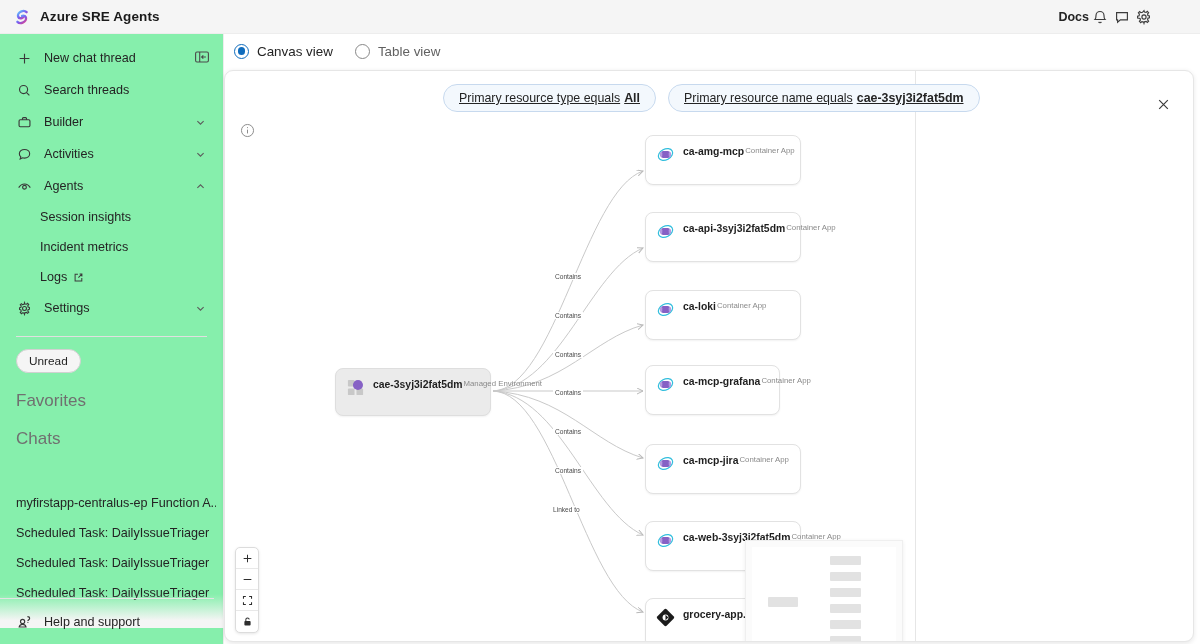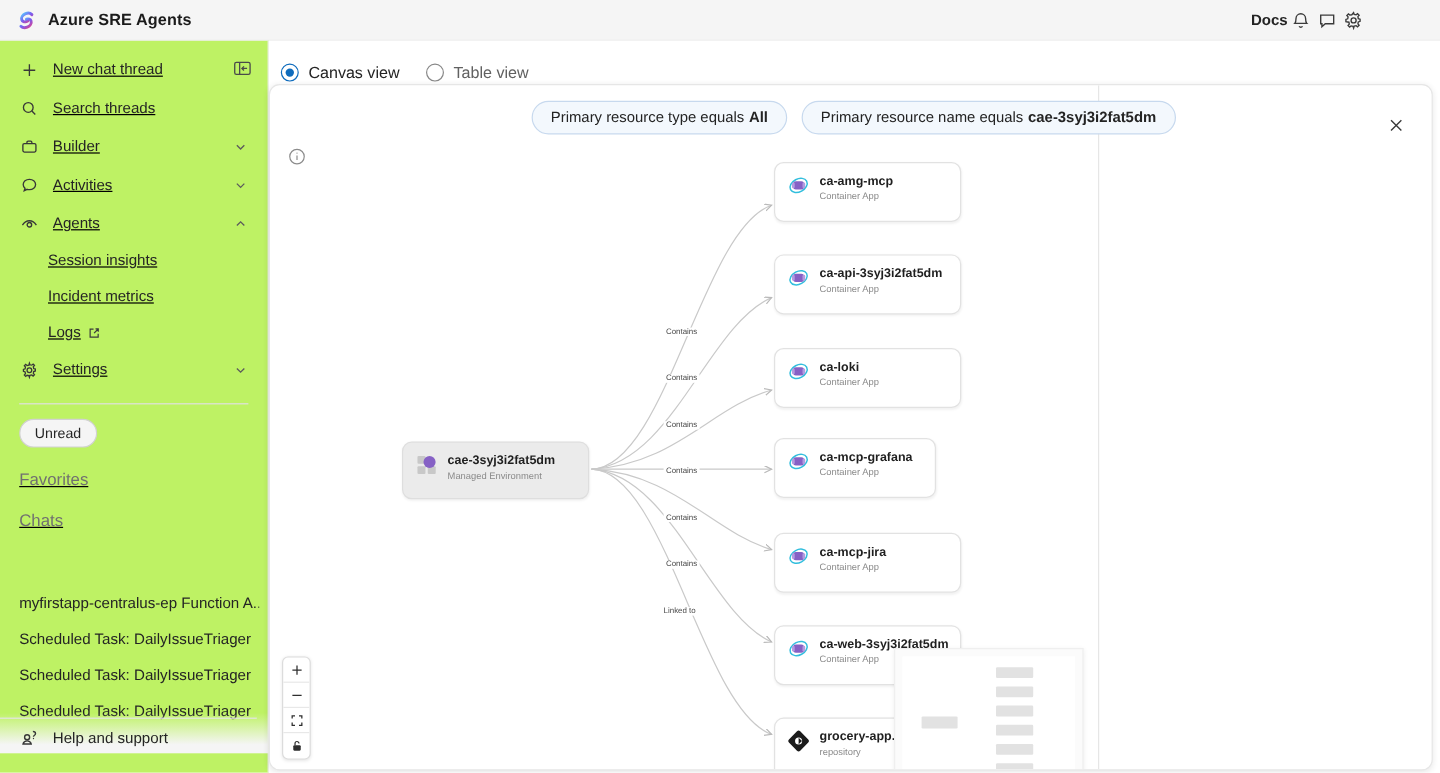--- a/index.html
+++ b/index.html
@@ -14,33 +14,33 @@
   .topbar {
     position: absolute; top: 0; left: 0; width: 1200px; height: 34px;
     background: #f5f5f5; display: flex; align-items: center;
     border-bottom: 1px solid #ededed;
   }
   .brand { display: flex; align-items: center; gap: 9px; padding-left: 13px; }
   .brand-logo { width: 18px; height: 18px; position: relative; }
   .brand-title { font-size: 13.5px; font-weight: 700; color: #1b1b1b; letter-spacing: .1px; }
   .topbar-right {
     margin-left: auto; display: flex; align-items: center; gap: 0;
-    padding-right: 61px;
+    padding-right: 45px;
     text-align: right;
   }
   .docs-link { font-size: 12.5px; font-weight: 600; color: #242424; cursor: pointer; }
   .icon-btn {
     width: 22px; height: 22px; display: flex; align-items: center;
     justify-content: center; cursor: pointer; color: #3b3b3b;
   }
 
   
   .sidebar {
     position: absolute; top: 34px; left: 0; width: 224px; height: 610px;
-    background: #bef264; border-right: 1px solid #ededed; text-decoration: underline;
+    background: #86efac; border-right: 1px solid #ededed;
   }
   .side-row {
     display: flex; align-items: center; height: 32px; margin: 0 8px;
     padding: 0 8px; border-radius: 5px; cursor: pointer; gap: 11px;
     color: #242424; font-size: 12.6px;
   }
   .side-ico { width: 17px; height: 17px; display:flex; align-items:center; justify-content:center; color:#383838; flex:none;}
   .side-label { flex: 1; white-space: nowrap; overflow: hidden; text-overflow: ellipsis; }
   .chev { width: 14px; height: 14px; color: #5c5c5c; display:flex; align-items:center; justify-content:center; flex:none;}
   .collapse-btn {
@@ -57,40 +57,40 @@
   .sub-row.active::before {
     content:""; position:absolute; left:-5px; top:7px; width:3px; height:16px;
     background:#0f6cbd; border-radius:2px;
   }
   .divider { height:1px; background:#e0e0e0; margin: 12px 16px 0 16px; }
   .unread-pill {
     display:inline-flex; align-items:center; height:24px; padding: 0 12px;
     border:1px solid #d1d1d1; border-radius:13px; font-size:11.8px; color:#242424;
     background:#f5f5f5; cursor:pointer; margin: 12px 0 0 16px;
   }
-  .group-label { font-size:14px; color:#707070; margin: 18px 0 0 16px; }
+  .group-label { font-size:17px; color:#707070; margin: 18px 0 0 16px; }
   .chat-item {
     font-size:12.6px; color:#242424; margin: 0 8px; padding: 0 8px;
     height:30px; display:flex; align-items:center; border-radius:5px;
     white-space:nowrap; overflow:hidden; text-overflow:ellipsis; cursor:pointer;
   }
   .chats-scroll { position:absolute; top:454px; left:0; width:224px; height:140px; overflow:hidden; }
   .fade-mask {
     position:absolute; bottom:0; left:0; width:224px; height:34px;
     background: linear-gradient(to bottom, rgba(245,245,245,0), #f5f5f5 78%);
     pointer-events:none;
   }
   .sidebar-foot {
     position:absolute; bottom:0; left:0; width:214px; height:46px;
-    border-top:1px solid #e4e4e4; display:flex; 
+    border-top:1px solid #e4e4e4; display:flex; align-items:center;
   }
 
   
   .main { position:absolute; top:34px; left:224px; width:976px; height:610px; background:#fff; }
-  .viewbar { display:flex; align-items:flex-end; gap:22px; height:34px; padding-left:10px; }
+  .viewbar { display:flex; align-items:center; gap:22px; height:34px; padding-left:10px; }
   .radio-wrap { display:flex; align-items:center; gap:8px; cursor:pointer; }
   .radio { width:15px; height:15px; border-radius:50%; border:1.4px solid #888; position:relative; flex:none;}
   .radio.on { border:1.4px solid #0f6cbd; }
   .radio.on::after {
     content:""; position:absolute; inset:2.6px; border-radius:50%; background:#0f6cbd;
   }
   .radio-label { font-size:13.4px; color:#242424; }
   .radio-label.off { color:#616161; }
 
   .panel {
@@ -104,32 +104,32 @@
     position:absolute; top:21px; right:18px; width:24px; height:24px;
     display:flex; align-items:center; justify-content:center; cursor:pointer; color:#3b3b3b;
   }
   .info-ico { position:absolute; top:51px; left:14px; width:18px; height:18px; color:#8c8c8c; }
 
   
   .chips { position:absolute; top:13px; left:218px; display:flex; gap:12px; }
   .chip {
     height:28px; display:flex; align-items:center; padding:0 15px;
     border:1px solid #c7d9ee; border-radius:15px; background:#f3f8fd;
-    font-size:12.4px; color:#242424; white-space:nowrap; cursor:pointer;
+    font-size:12.4px; color:#242424; white-space:nowrap; cursor:pointer;text-decoration:underline;
   }
   .chip b { font-weight:700; margin-left:4px; }
 
   
   .node {
     position:absolute; background:#fff; border:1px solid #e2e2e2;
     border-radius:8px; box-shadow: 0 1px 2px rgba(0,0,0,.055);
     display:flex; align-items:flex-start; gap:8px; padding:9px 10px;
   }
   .node.center { background:#ebebeb; border-color:#dedede; }
-  .node-txt { display:flex; flex-direction:column; gap:1px; padding-top:1px; }
+  .node-txt { display:flex; flex-direction:row; gap:1px; padding-top:1px; }
   .node-name { font-size:10.4px; font-weight:700; color:#1f1f1f; line-height:1.15; white-space:nowrap; }
   .node-type { font-size:7.8px; color:#8a8a8a; line-height:1.2; white-space:nowrap; }
   .node-ico { width:19px; height:19px; flex:none; }
 
   .edge-label {
     position:absolute; font-size:6.6px; color:#4a4a4a; white-space:nowrap;
     background:#fff; padding:0 2px;
   }
 
   

